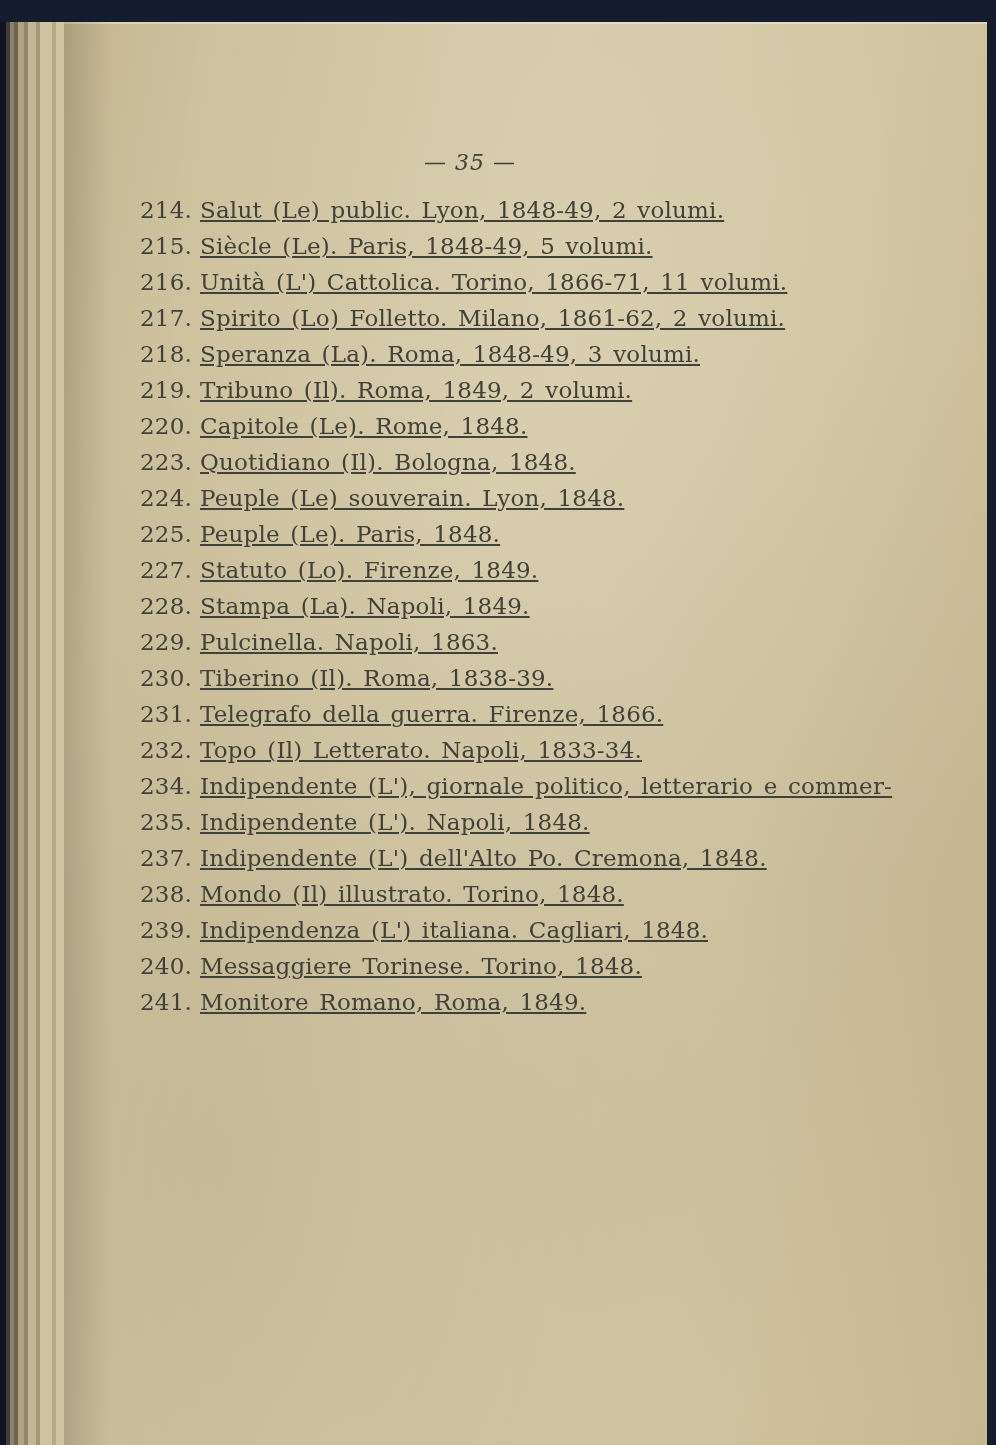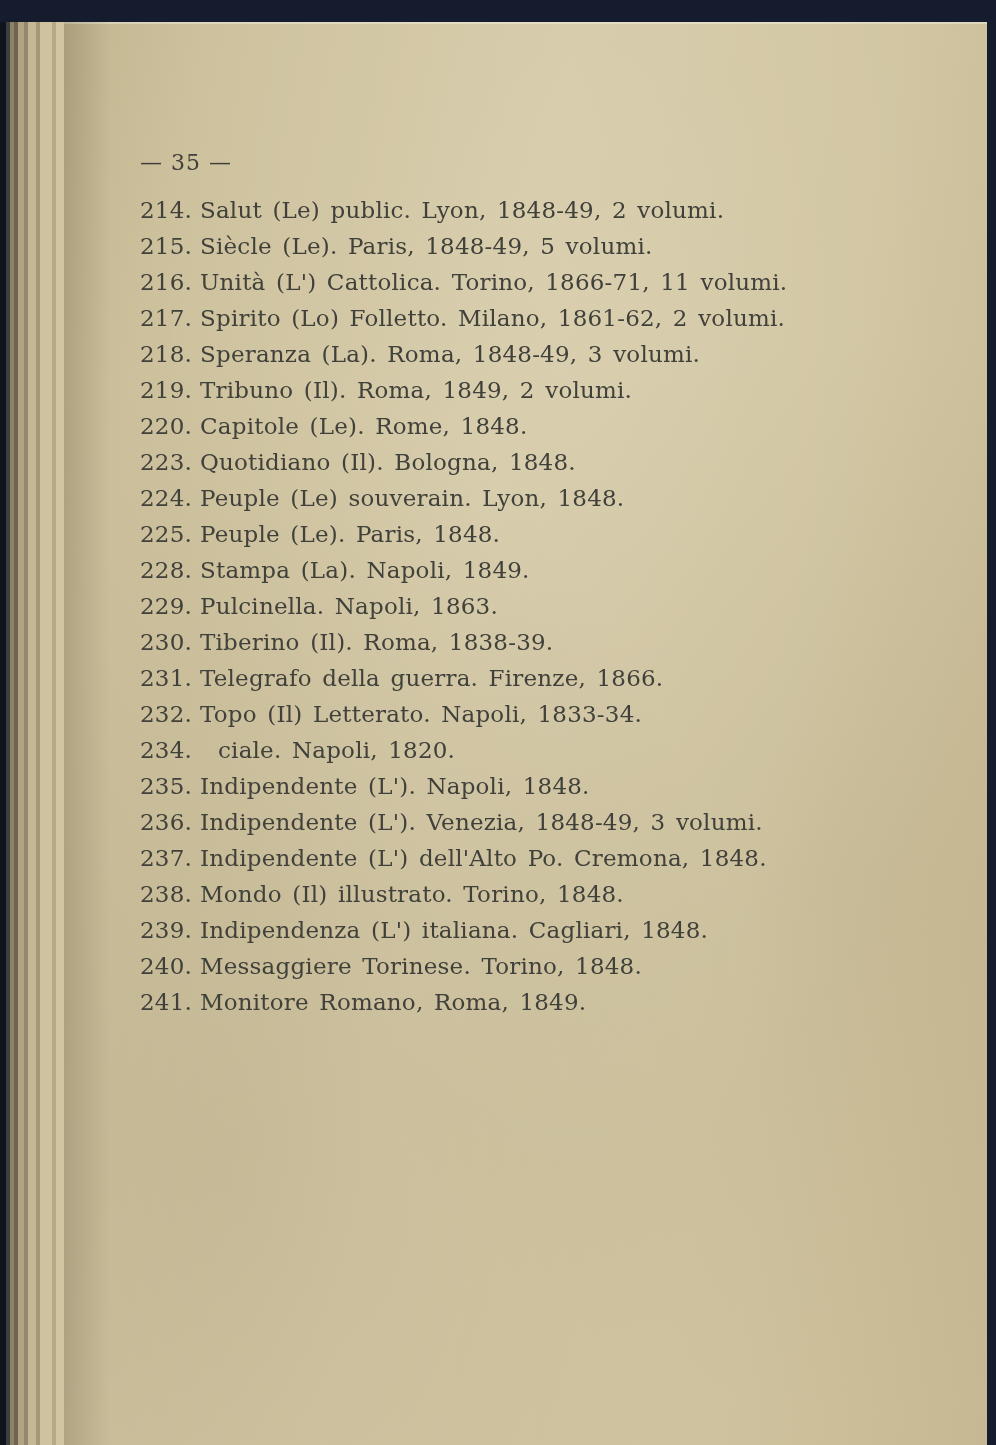--- a/index.html
+++ b/index.html
@@ -71,25 +71,26 @@
   }
 
   .content {
     position: relative;
     padding: 126px 0 0 110px;
     color: #40413a;
   }
 
   .page-number {
     width: 660px;
-    text-align: left;
+    text-align: center;
     font-size: 22px;
     line-height: 30px;
     letter-spacing: 1px;
     margin-bottom: 14px;
+    font-style: italic;
   }
 
   .entries {
     width: 740px;
   }
 
   .row {
     display: flex;
     align-items: flex-end;
     font-size: 23px;
@@ -99,20 +100,21 @@
   }
 
   .row .num {
     flex: none;
     width: 60px;
     white-space: nowrap;
   }
 
   .row .txt {
     flex: 1;
+    text-decoration: underline;
   }
 
   .row .line {
     white-space: nowrap;
   }
 
   .row .line.cont {
     margin-left: 18px;
   }
 </style>
@@ -177,20 +179,26 @@
             <div class="line">Peuple (Le) souverain. Lyon, 1848.</div>
           </span>
         </div>
         <div class="row">
           <span class="num">225.</span>
           <span class="txt">
             <div class="line">Peuple (Le). Paris, 1848.</div>
           </span>
         </div>
         <div class="row">
+          <span class="num">227.</span>
+          <span class="txt">
+            <div class="line">Statuto (Lo). Firenze, 1849.</div>
+          </span>
+        </div>
+        <div class="row">
           <span class="num">228.</span>
           <span class="txt">
             <div class="line">Stampa (La). Napoli, 1849.</div>
           </span>
         </div>
         <div class="row">
           <span class="num">229.</span>
           <span class="txt">
             <div class="line">Pulcinella. Napoli, 1863.</div>
           </span>
@@ -209,33 +217,27 @@
         </div>
         <div class="row">
           <span class="num">232.</span>
           <span class="txt">
             <div class="line">Topo (Il) Letterato. Napoli, 1833-34.</div>
           </span>
         </div>
         <div class="row">
           <span class="num">234.</span>
           <span class="txt">
-            <div class="line cont">ciale. Napoli, 1820.</div>
+            <div class="line">Indipendente (L'), giornale politico, letterario e commer-</div>
           </span>
         </div>
         <div class="row">
           <span class="num">235.</span>
           <span class="txt">
             <div class="line">Indipendente (L'). Napoli, 1848.</div>
-          </span>
-        </div>
-        <div class="row">
-          <span class="num">236.</span>
-          <span class="txt">
-            <div class="line">Indipendente (L'). Venezia, 1848-49, 3 volumi.</div>
           </span>
         </div>
         <div class="row">
           <span class="num">237.</span>
           <span class="txt">
             <div class="line">Indipendente (L') dell'Alto Po. Cremona, 1848.</div>
           </span>
         </div>
         <div class="row">
           <span class="num">238.</span>

